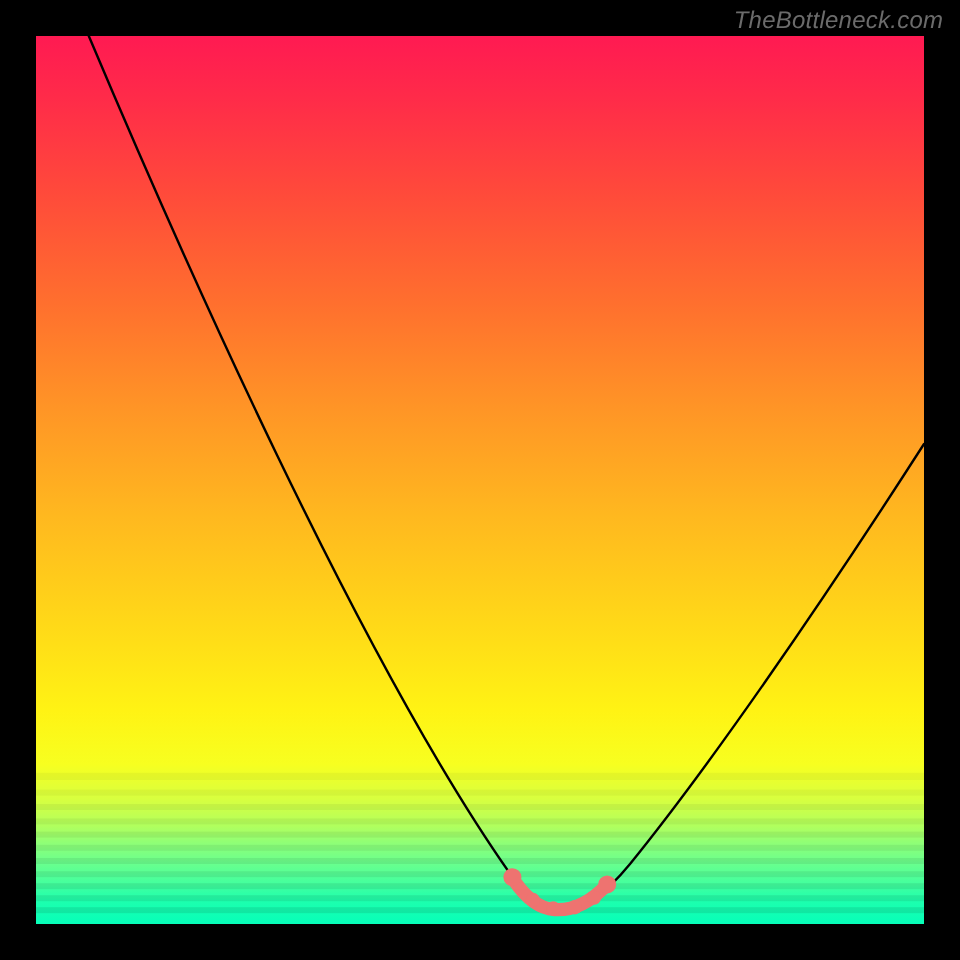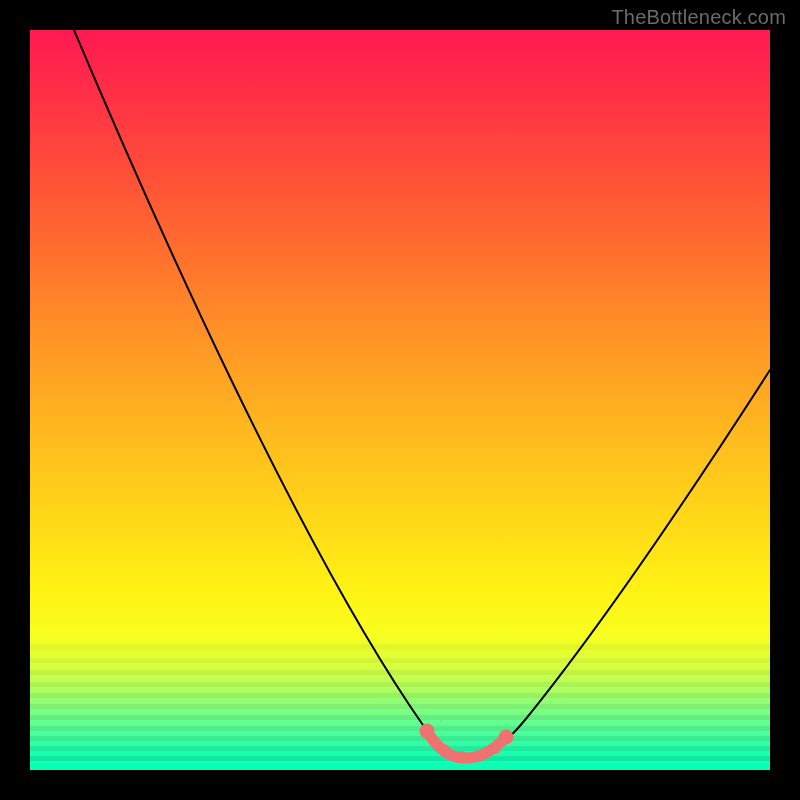--- a/index.html
+++ b/index.html
@@ -10,20 +10,21 @@
     background: #000;
     overflow: hidden;
     font-family: Arial, Helvetica, sans-serif;
   }
   .frame {
     position: absolute;
     inset: 0;
     width: 800px;
     height: 800px;
     background: #000;
+    font-style: italic;
   }
   .watermark {
     position: absolute;
     top: 6px;
     right: 14px;
     color: #6b6b6b;
     font-size: 20px;
     font-weight: 400;
     letter-spacing: 0.2px;
     z-index: 10;

